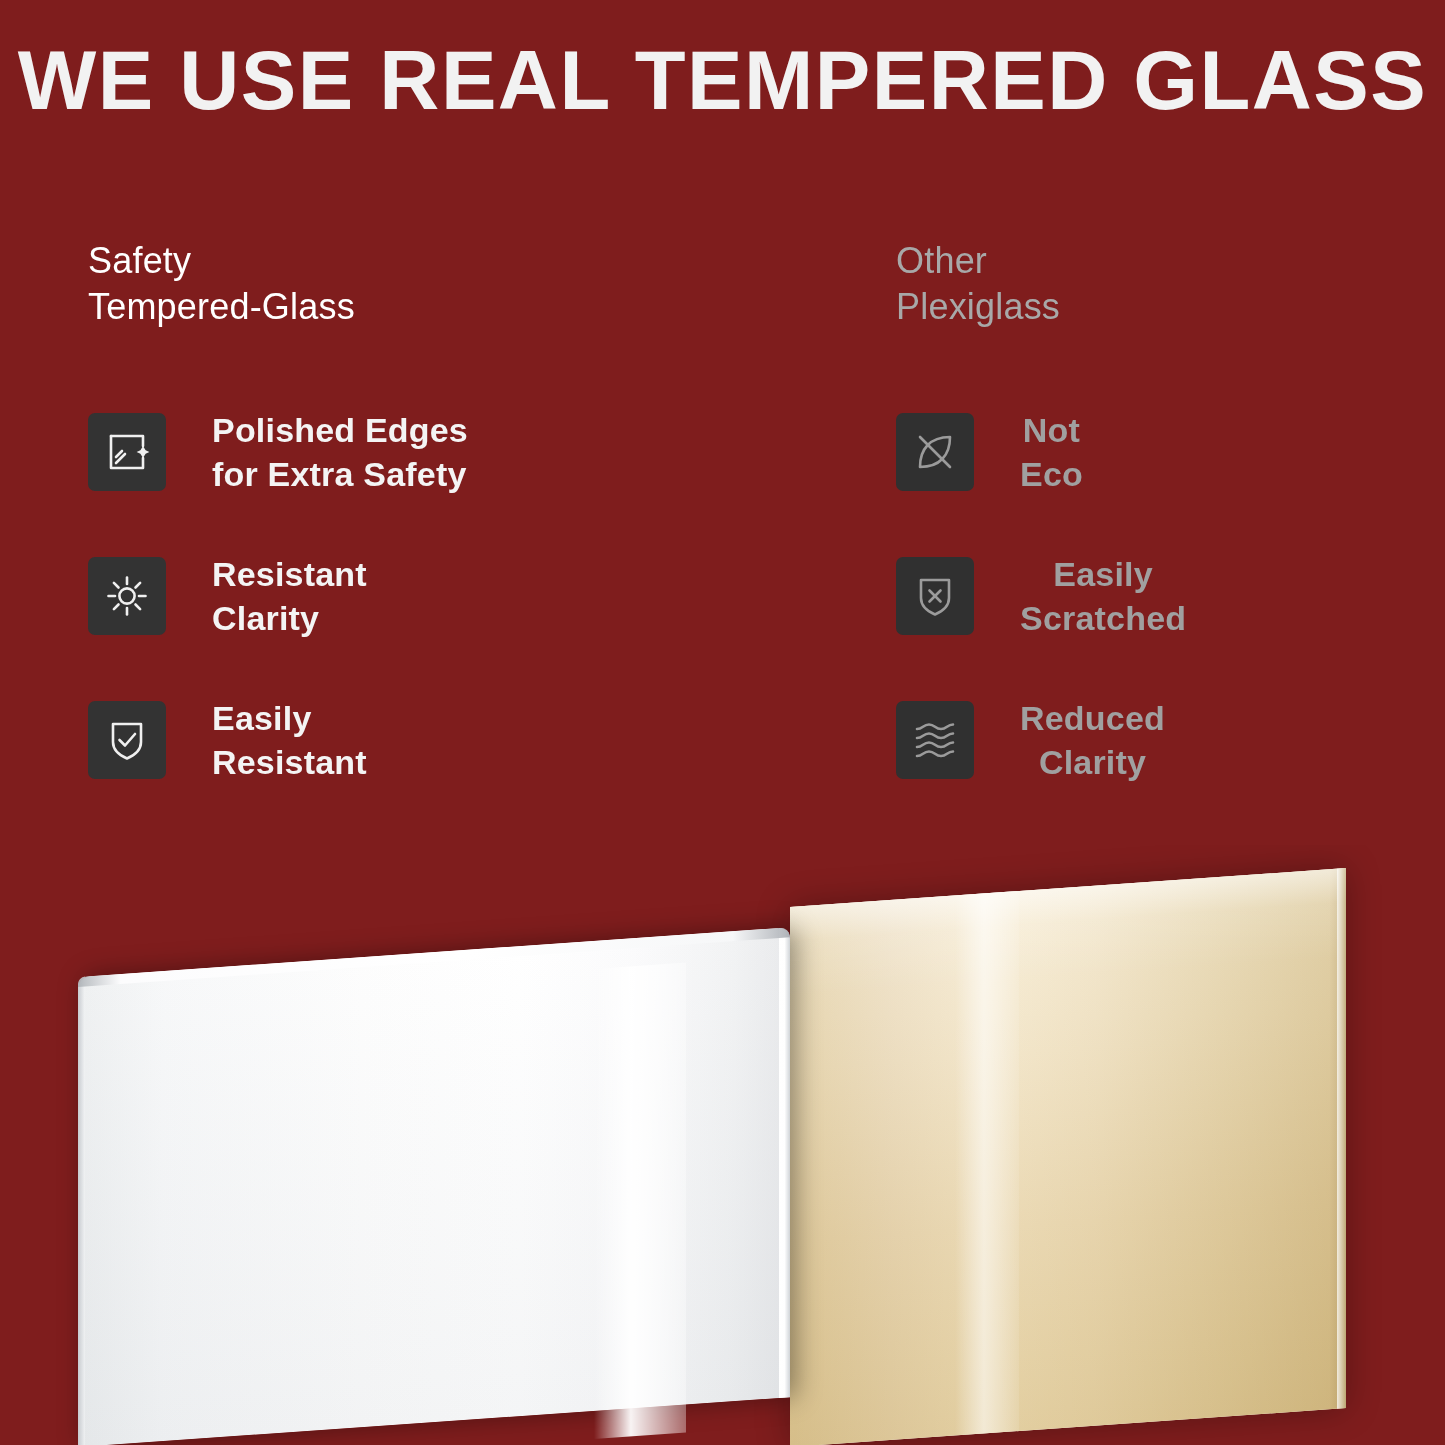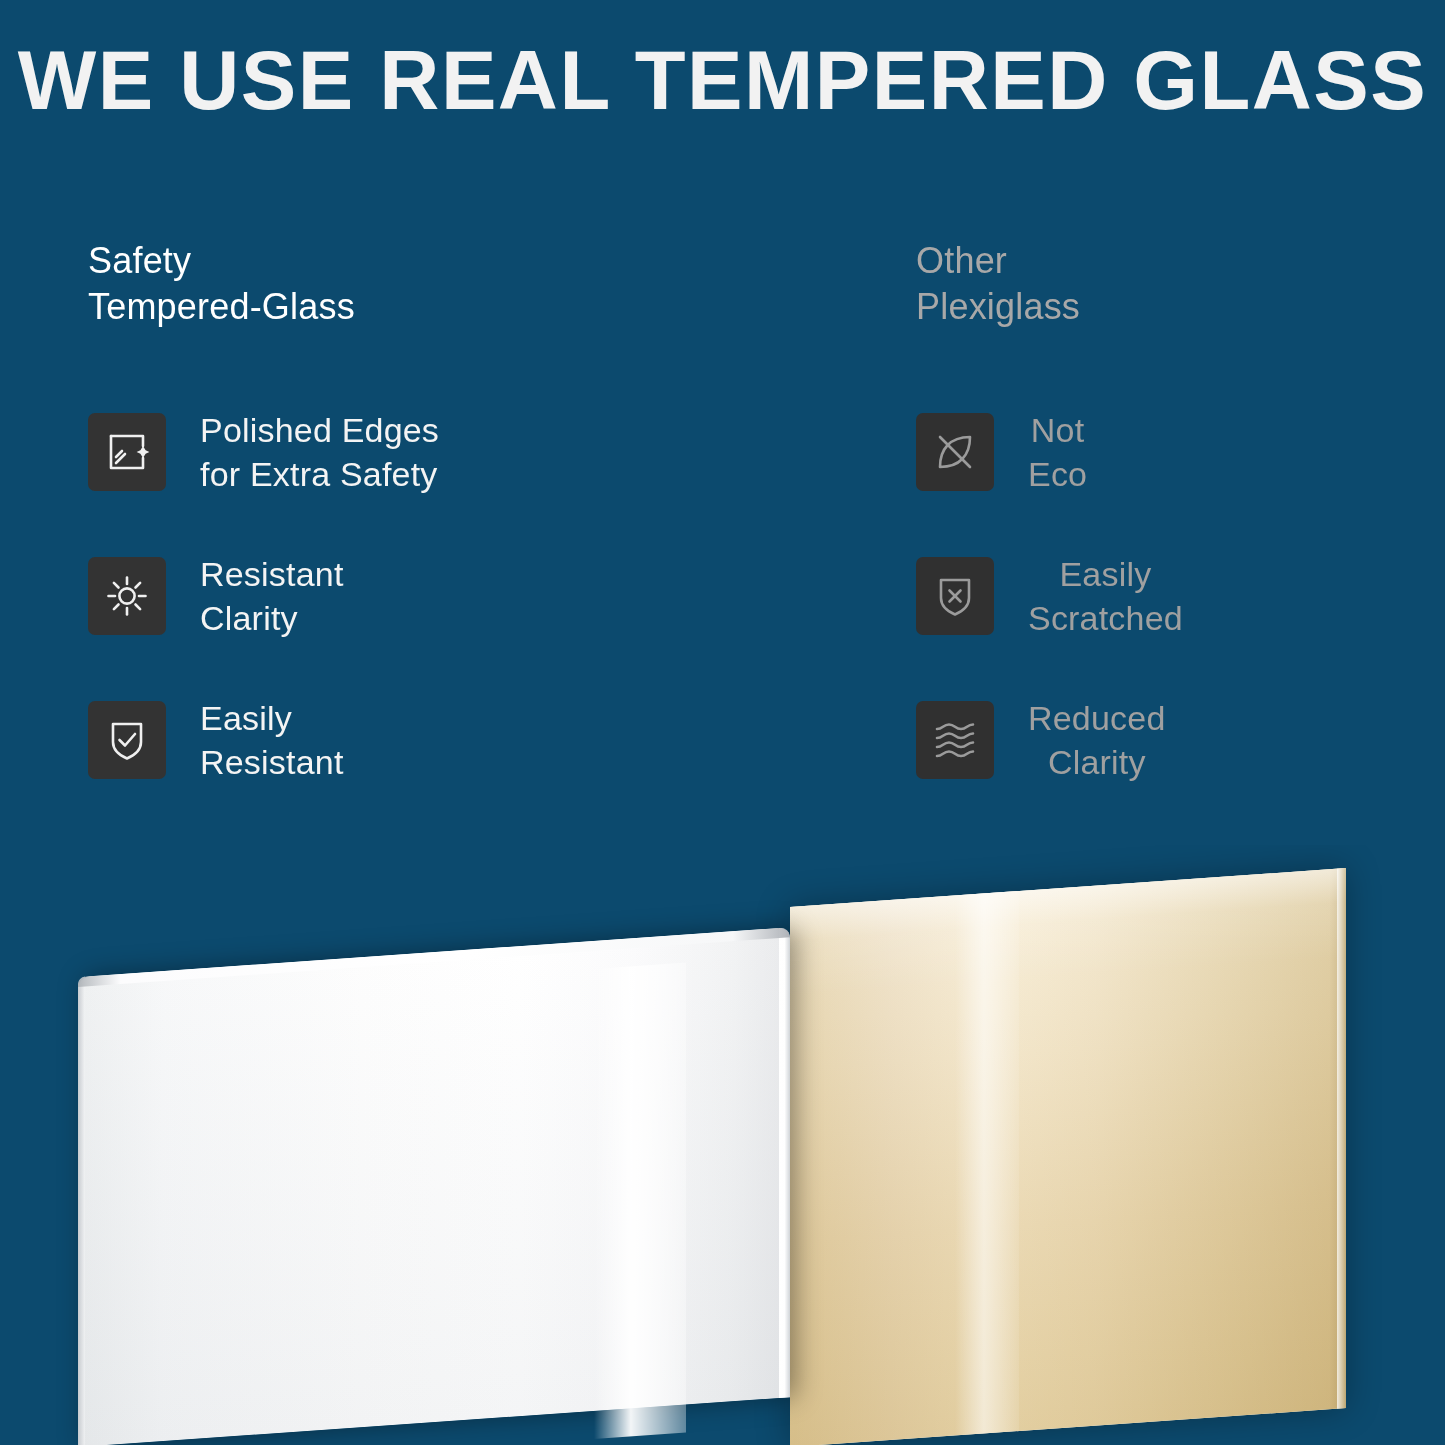--- a/index.html
+++ b/index.html
@@ -4,21 +4,21 @@
 <style>
   html, body {
     margin: 0;
     padding: 0;
     background: #1c1c1c;
   }
   #canvas {
     position: relative;
     width: 1445px;
     height: 1445px;
-    background: #0c4a6e;
+    background: #7f1d1d;
     overflow: hidden;
     font-family: "Liberation Sans", sans-serif;
     -webkit-font-smoothing: antialiased;
   }
 
   
   #headline {
     position: absolute;
     left: 0;
     top: 36px;
@@ -33,21 +33,21 @@
     transform: scaleX(0.99);
     white-space: nowrap;
   }
 
   
   .column {
     position: absolute;
     top: 238px;
   }
   #col-left  { left: 88px;  width: 740px; }
-  #col-right { left: 916px; width: 520px; }
+  #col-right { left: 896px; width: 520px; }
 
   .col-heading {
     font-size: 36px;
     line-height: 1.27;
     font-weight: 300;
     letter-spacing: 0.2px;
     margin: 0;
     white-space: pre-line;
   }
   #col-left  .col-heading { color: #ffffff; }
@@ -70,24 +70,24 @@
     min-width: 78px;
     border-radius: 7px;
     background: #333333;
     display: flex;
     align-items: center;
     justify-content: center;
   }
   #col-right .icon-tile { background: #303030; }
 
   .feature-label {
-    margin-left: 34px;
+    margin-left: 46px;
     font-size: 34px;
     line-height: 1.3;
-    font-weight: 400;
+    font-weight: 700;
     letter-spacing: 0.2px;
     white-space: pre-line;
   }
   #col-left  .feature-label { color: #f4f4f4; }
   #col-right .feature-label { color: #a0a0a0; text-align: center; }
 
   .icon-svg { display: block; }
 
   
   #photo {

